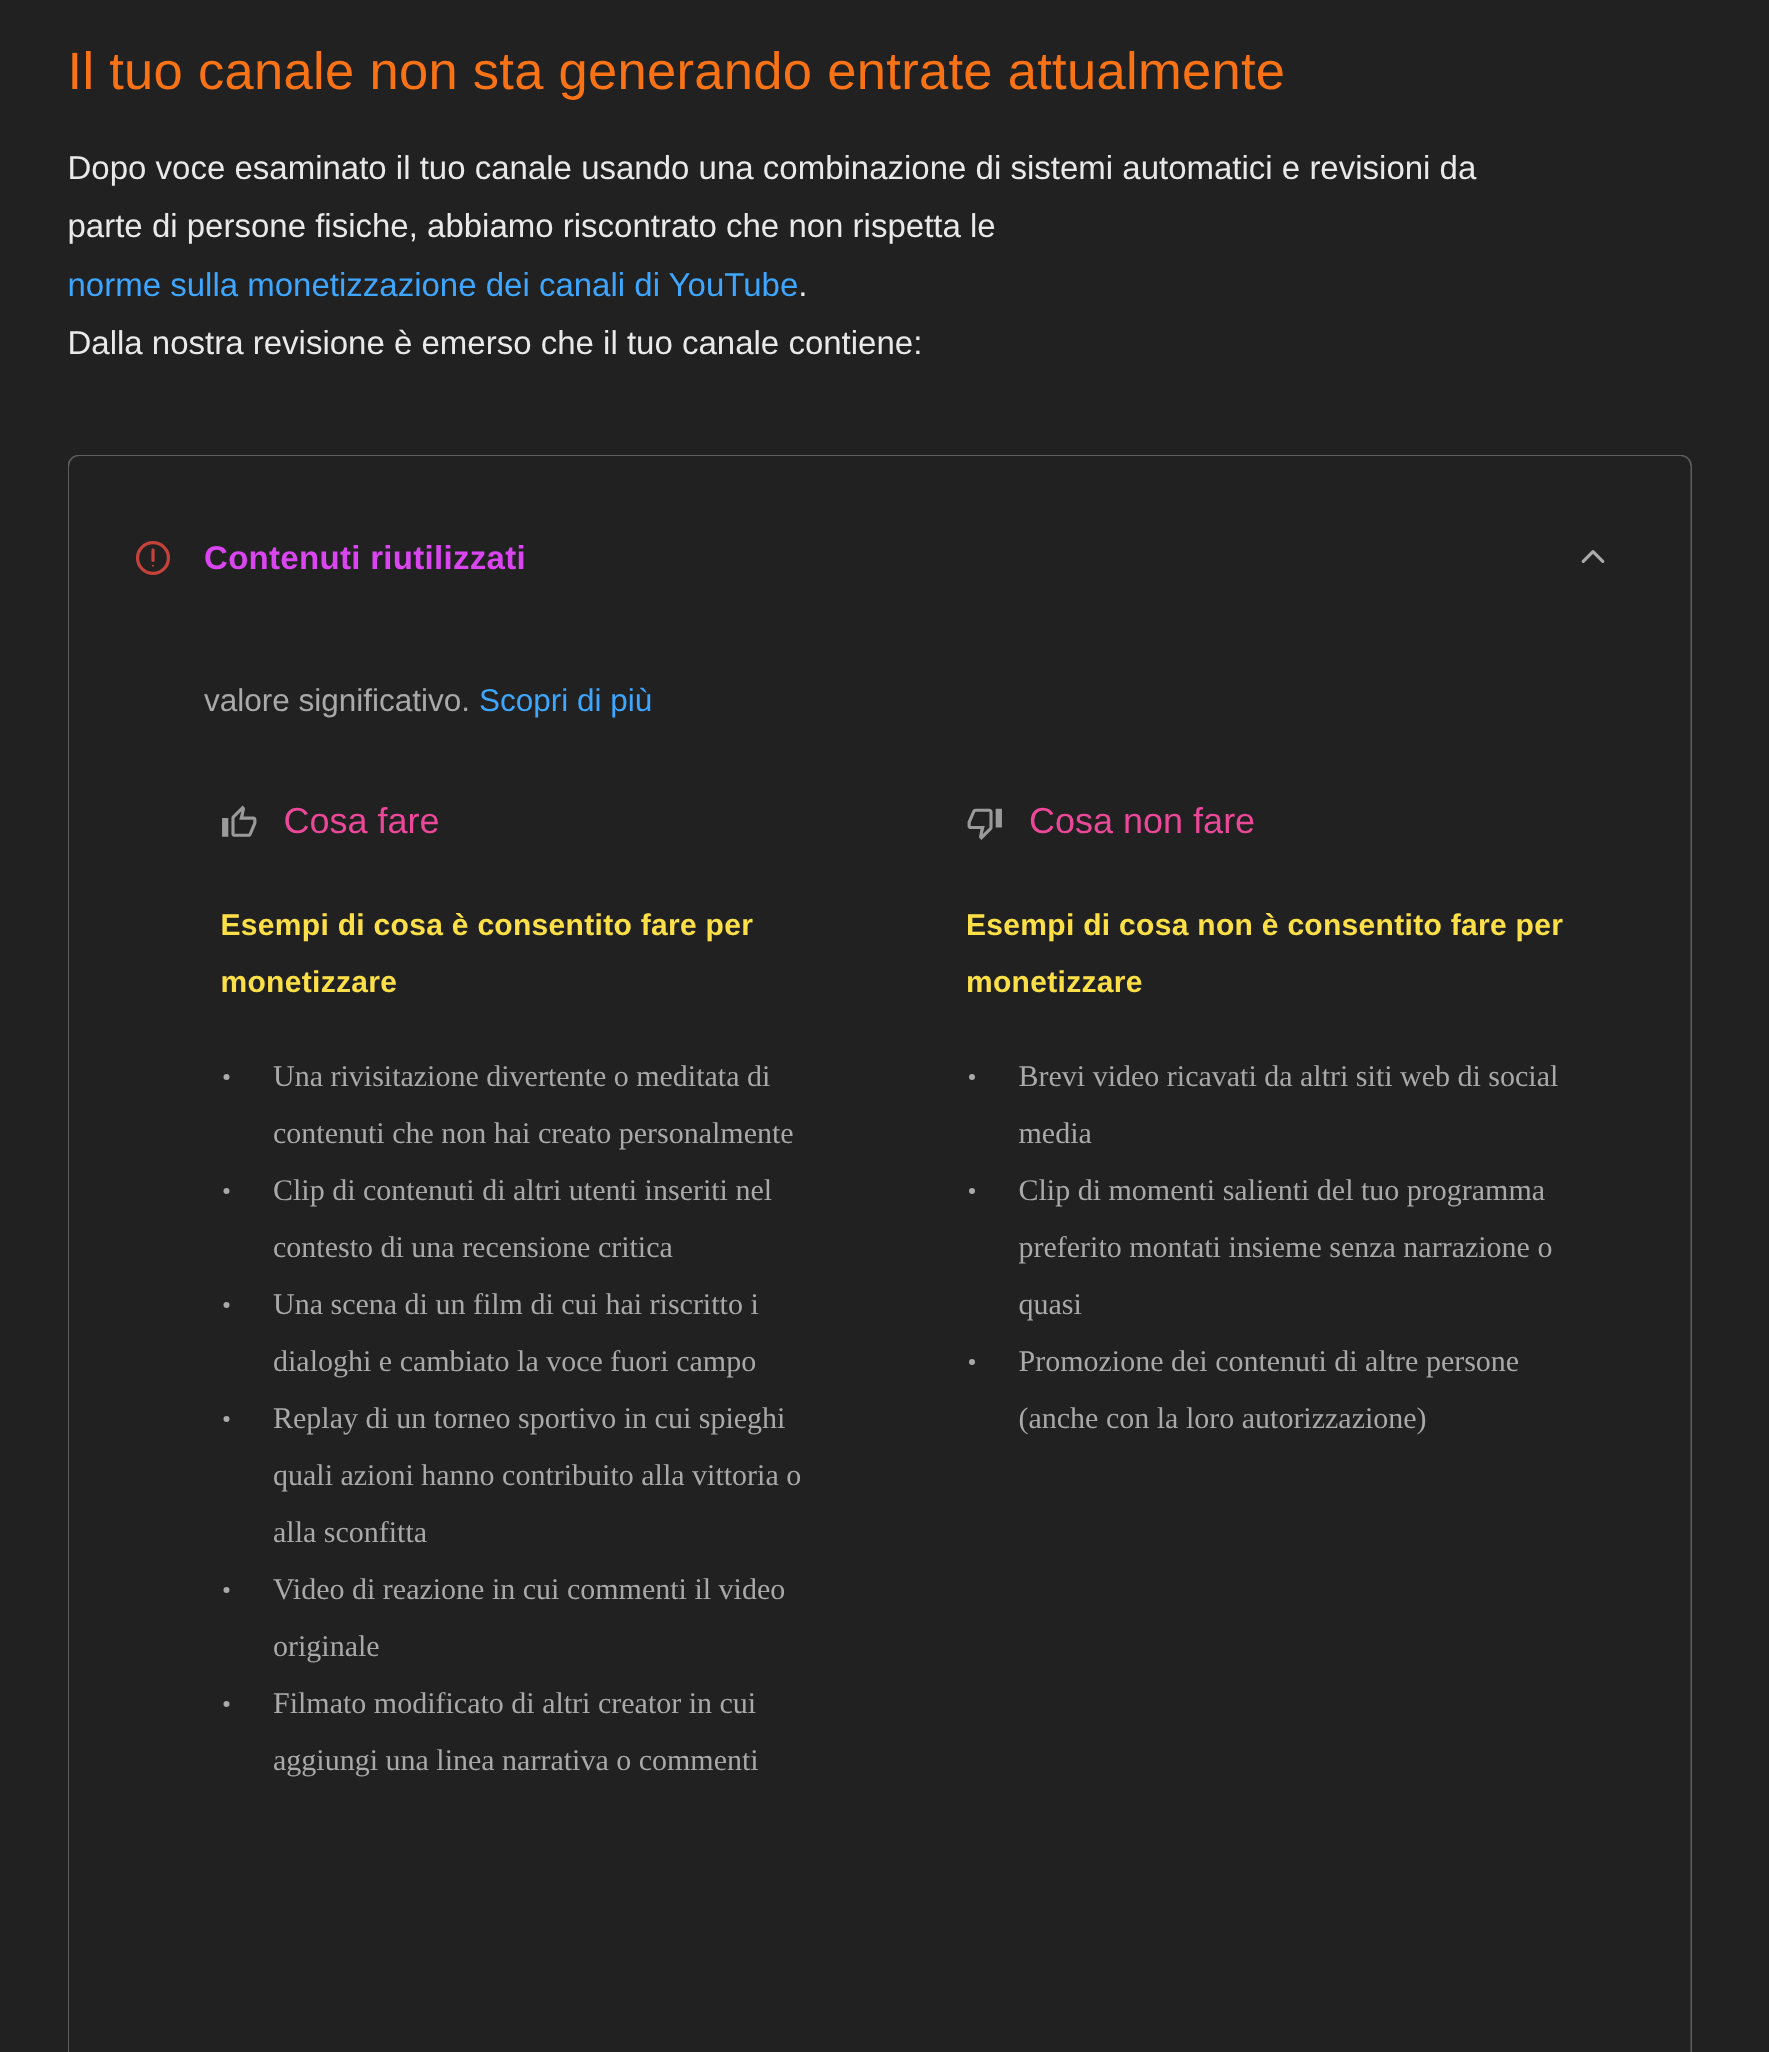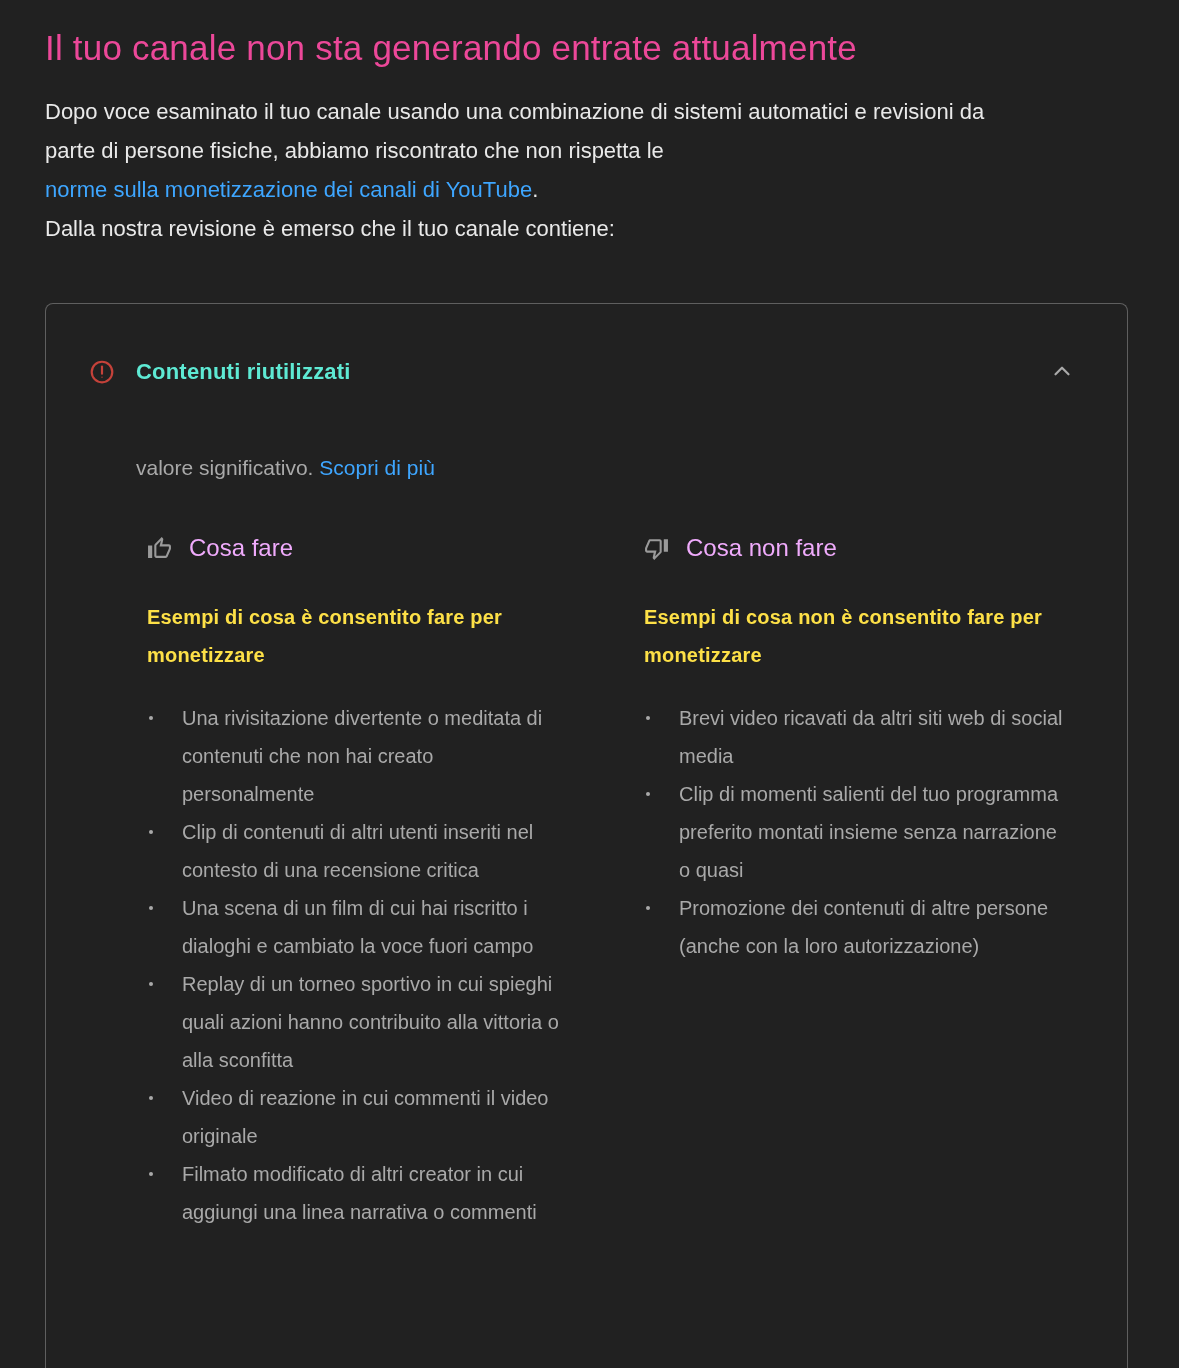--- a/index.html
+++ b/index.html
@@ -6,21 +6,21 @@
   html, body {
     width: 1179px; height: 1368px;
     overflow: hidden;
     background: #212121;
     font-family: "Liberation Sans", "DejaVu Sans", sans-serif;
     -webkit-font-smoothing: antialiased;
   }
   main { padding: 28px 45px 0 45px; }
 
   h1.page-title {
-    color: #ec4899;
+    color: #f97316;
     font-size: 35px;
     font-weight: 400;
     letter-spacing: 0.2px;
     margin-bottom: 24px;
   }
   .intro {
     color: #e9e9e9;
     font-size: 22px;
     line-height: 39px;
     font-weight: 400;
@@ -41,21 +41,21 @@
     padding: 50px 47px 0 43px;
     background: #212121;
   }
 
   .card-header {
     display: flex;
     align-items: center;
   }
   .warning-icon { flex: 0 0 auto; width: 26px; height: 26px; display: inline-flex; }
   .card-title {
-    color: #5eead4;
+    color: #d946ef;
     font-size: 22px;
     font-weight: 700;
     margin-left: 21px;
     letter-spacing: 0.2px;
   }
   .collapse-btn {
     margin-left: auto;
     background: transparent;
     border: none;
     cursor: pointer;
@@ -77,21 +77,21 @@
   .columns {
     display: grid;
     grid-template-columns: 420px 422px;
     column-gap: 77px;
     margin-left: 58px;
     margin-top: 46px;
   }
   .col-header {
     display: flex;
     align-items: center;
-    color: #f0abfc;
+    color: #ec4899;
     font-size: 24px;
     font-weight: 400;
   }
   .col-header .thumb { width: 25px; height: 25px; display: inline-flex; margin-right: 17px; color: #9a9a9a; }
   .col-subheader {
     margin-top: 36px;
     color: #fde047;
     font-size: 20px;
     font-weight: 700;
     line-height: 38px;
@@ -99,20 +99,21 @@
   }
   ul.examples {
     list-style: none;
     margin-top: 25px;
   }
   ul.examples li {
     display: flex;
     color: #a9a9a9;
     font-size: 20px;
     line-height: 38px;
+    font-family: Liberation Serif, serif;
   }
   ul.examples .dot {
     flex: 0 0 35px;
     position: relative;
   }
   ul.examples .dot::before {
     content: "";
     position: absolute;
     left: 2px; top: 17px;
     width: 4px; height: 4px;

